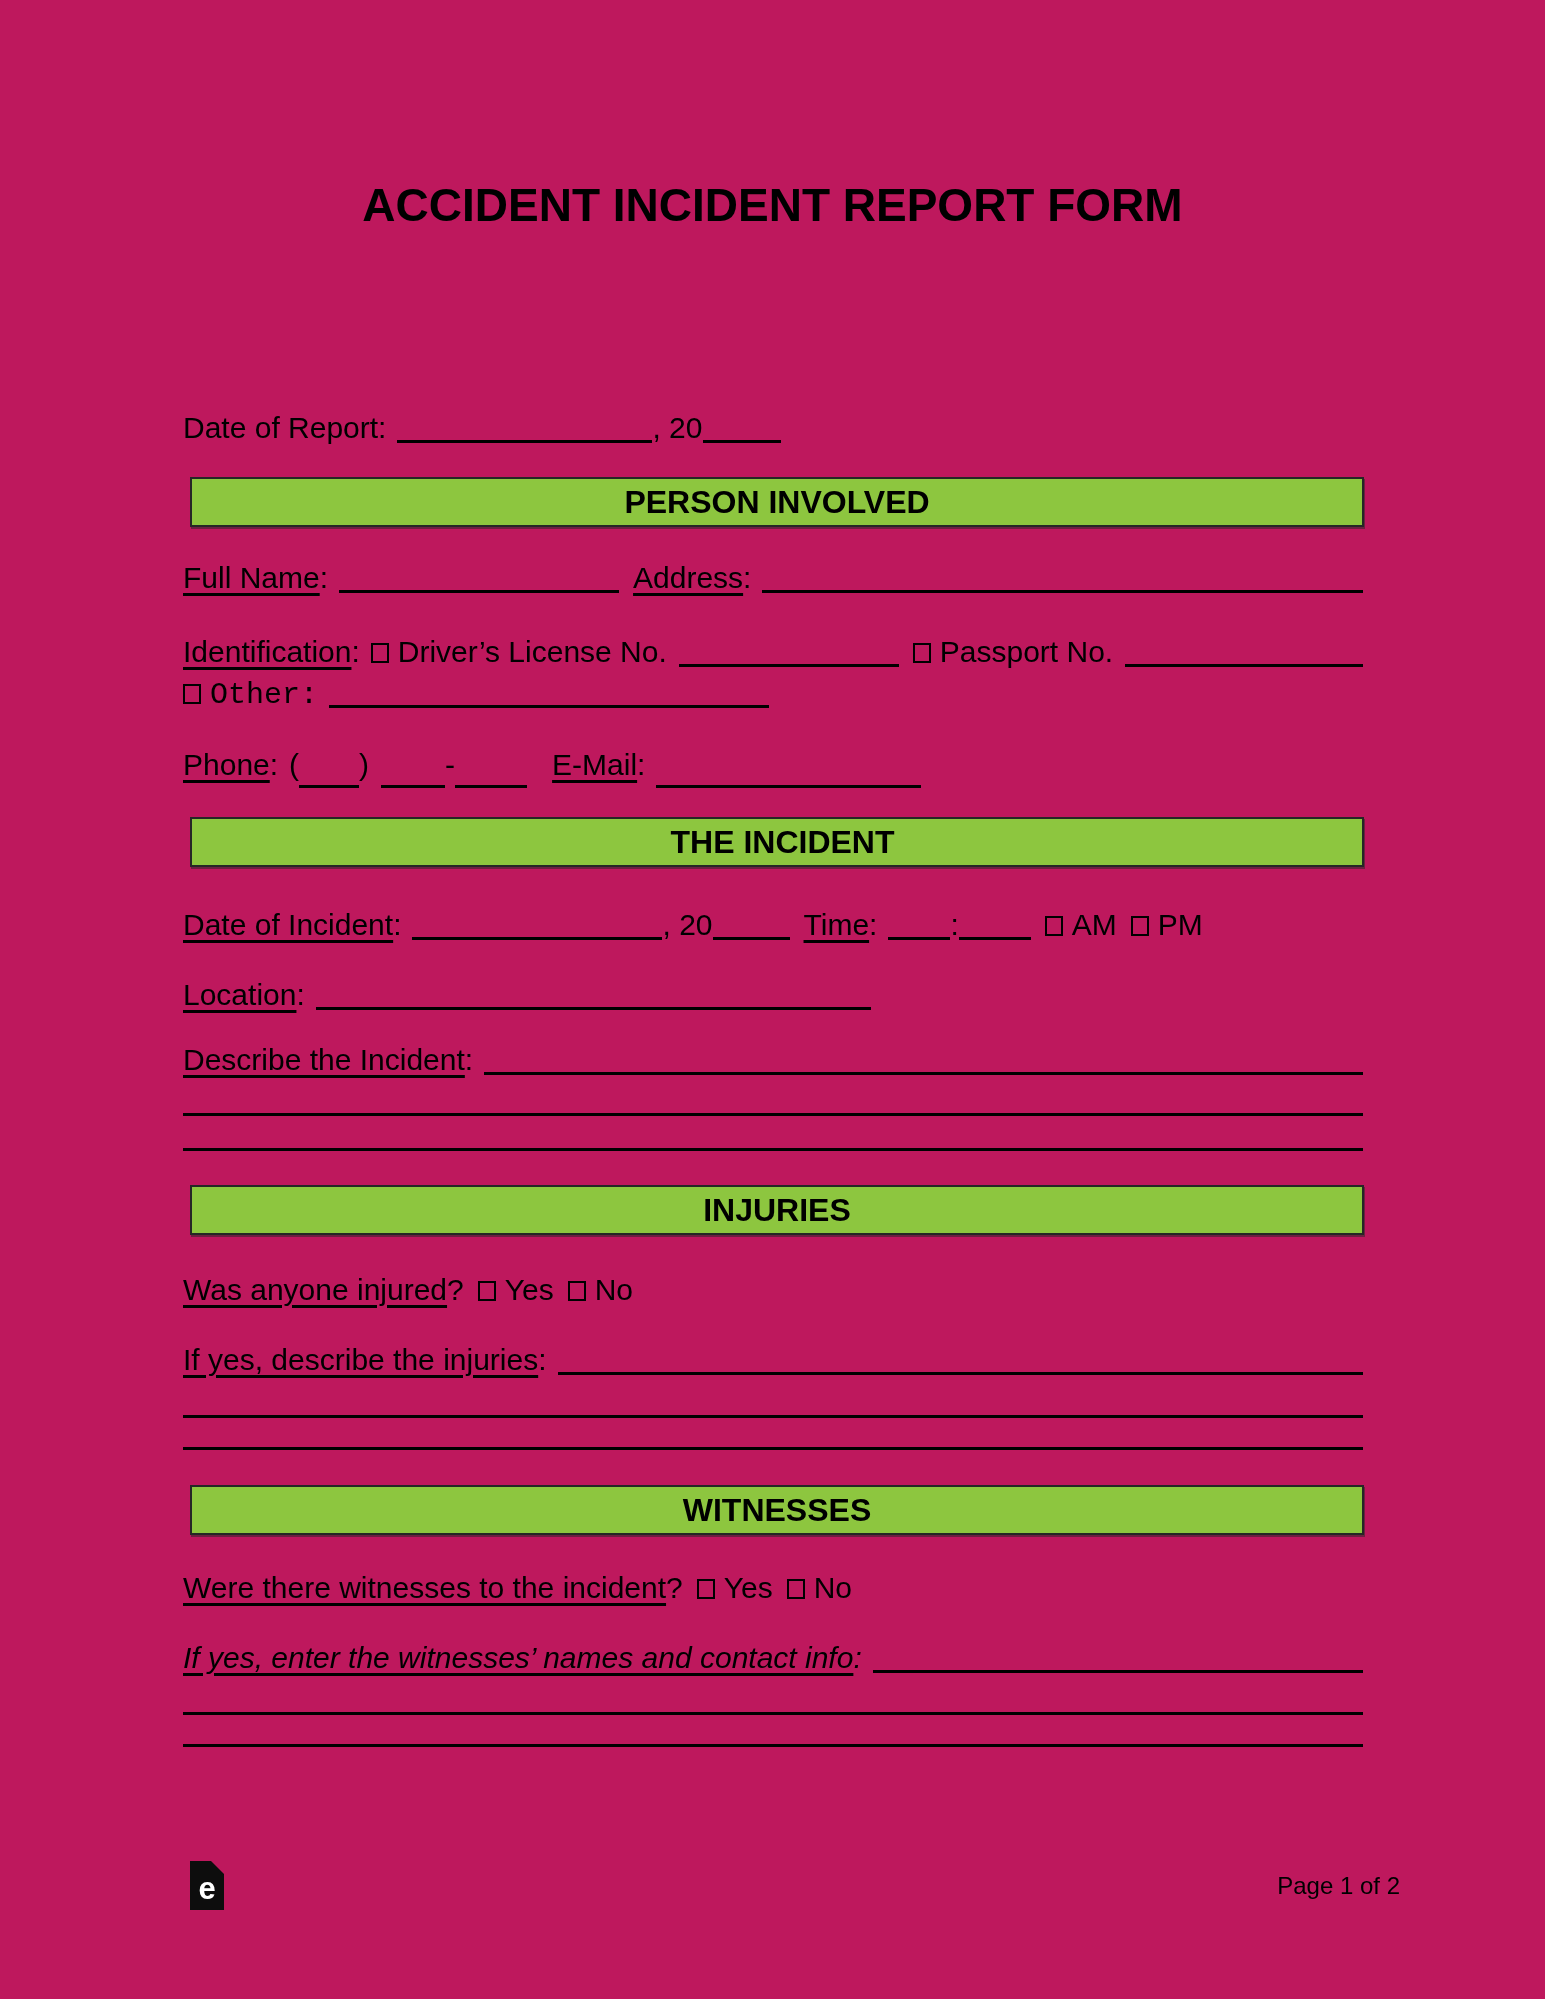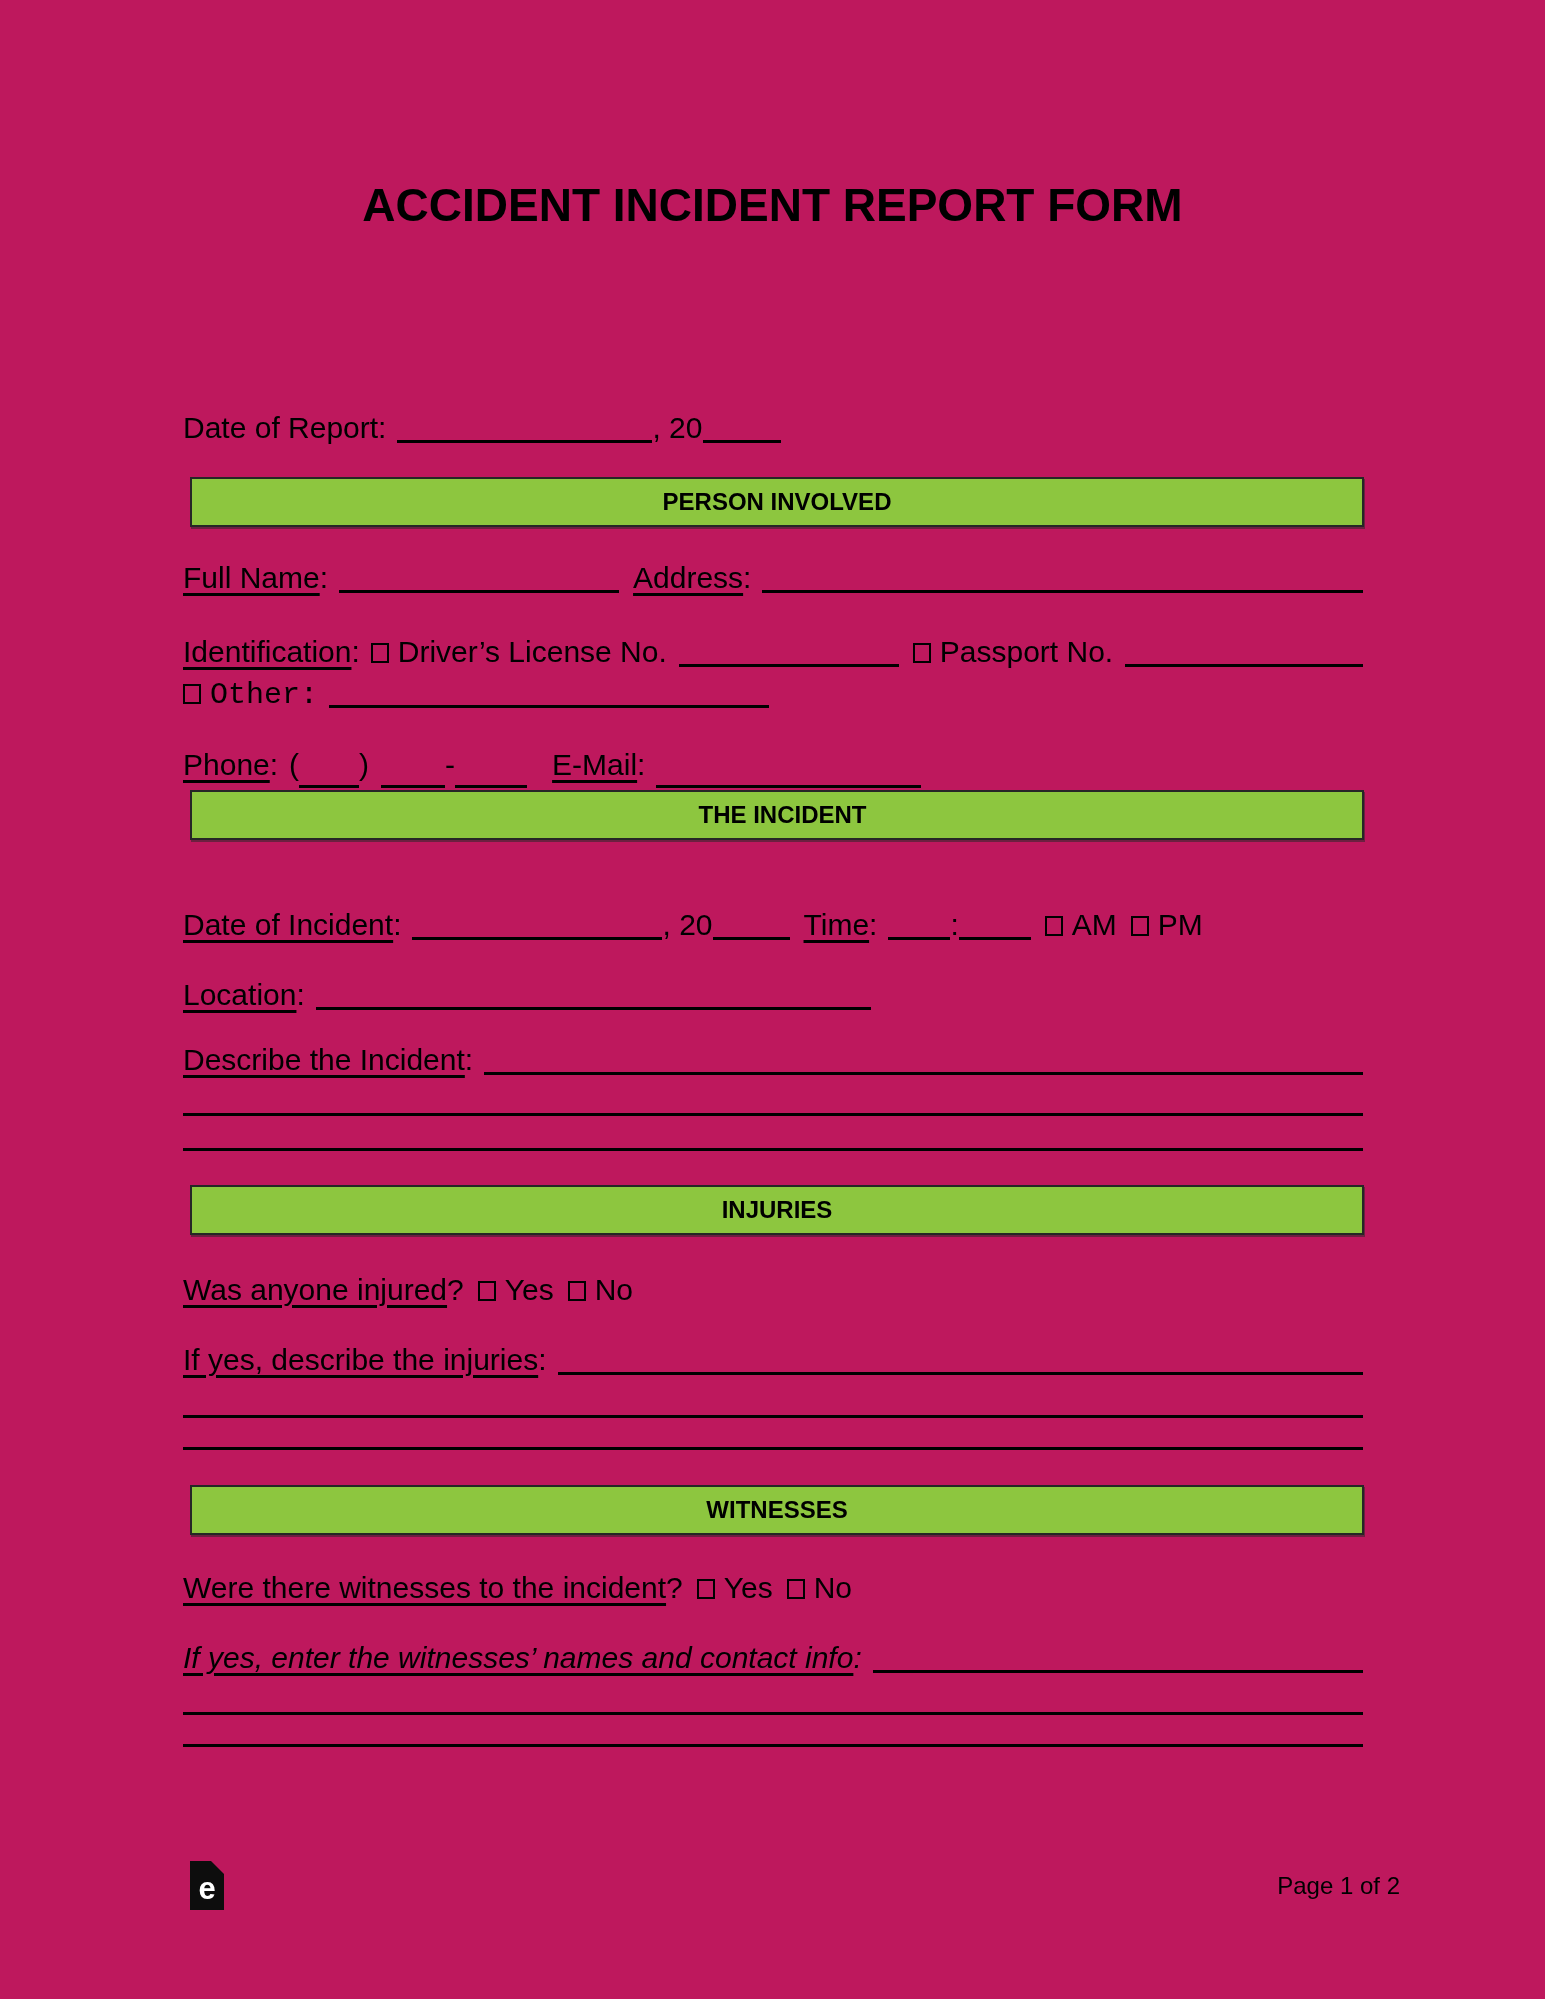--- a/index.html
+++ b/index.html
@@ -47,21 +47,21 @@
     flex:0 0 auto;
   }
   .cb.first { margin-left:0; }
   .bar {
     left:190px; width:1174px; height:50px;
     box-sizing:border-box;
     background:var(--green, #8dc63f);
     border:2px solid var(--green-border, #262626);
     box-shadow:1px 2px 0 rgba(40,40,40,0.55);
     display:flex; align-items:center; justify-content:center;
-    font-size:24px; font-weight:bold;
+    font-size:32px; font-weight:bold;
   }
   .hrule {
     left:183px; width:1180px; height:0;
     border-top:3px solid #000;
   }
   .gap14 { margin-left:14px; }
   .gap24 { margin-left:25px; }
   .logo {
     left:190px; top:1861px; width:34px; height:49px;
     background:#0d0d0d;
@@ -134,21 +134,21 @@
       <span class="blank" style="width:64px; margin-left:12px;"></span>
       <span>-</span>
       <span class="blank" style="width:72px;"></span>
       <span class="ul gap24">E-Mail</span>
         <span class="sep">:</span>
       <span class="blank" style="width:265px;"></span>
     </div>
   </div>
 
   <div>
-    <div class="abs bar" style="top:790px;padding-left:11px;">
+    <div class="abs bar" style="top:817px;padding-left:11px;">
       <span>THE INCIDENT</span>
     </div>
 
     <div class="abs row" style="top:907px;">
       <span class="ul">Date of Incident</span>
         <span class="sep">:</span>
       <span class="blank" style="width:250px;"></span>
       <span>, 20</span>
       <span class="blank" style="width:77px;"></span>
       <span class="ul gap14">Time</span>

